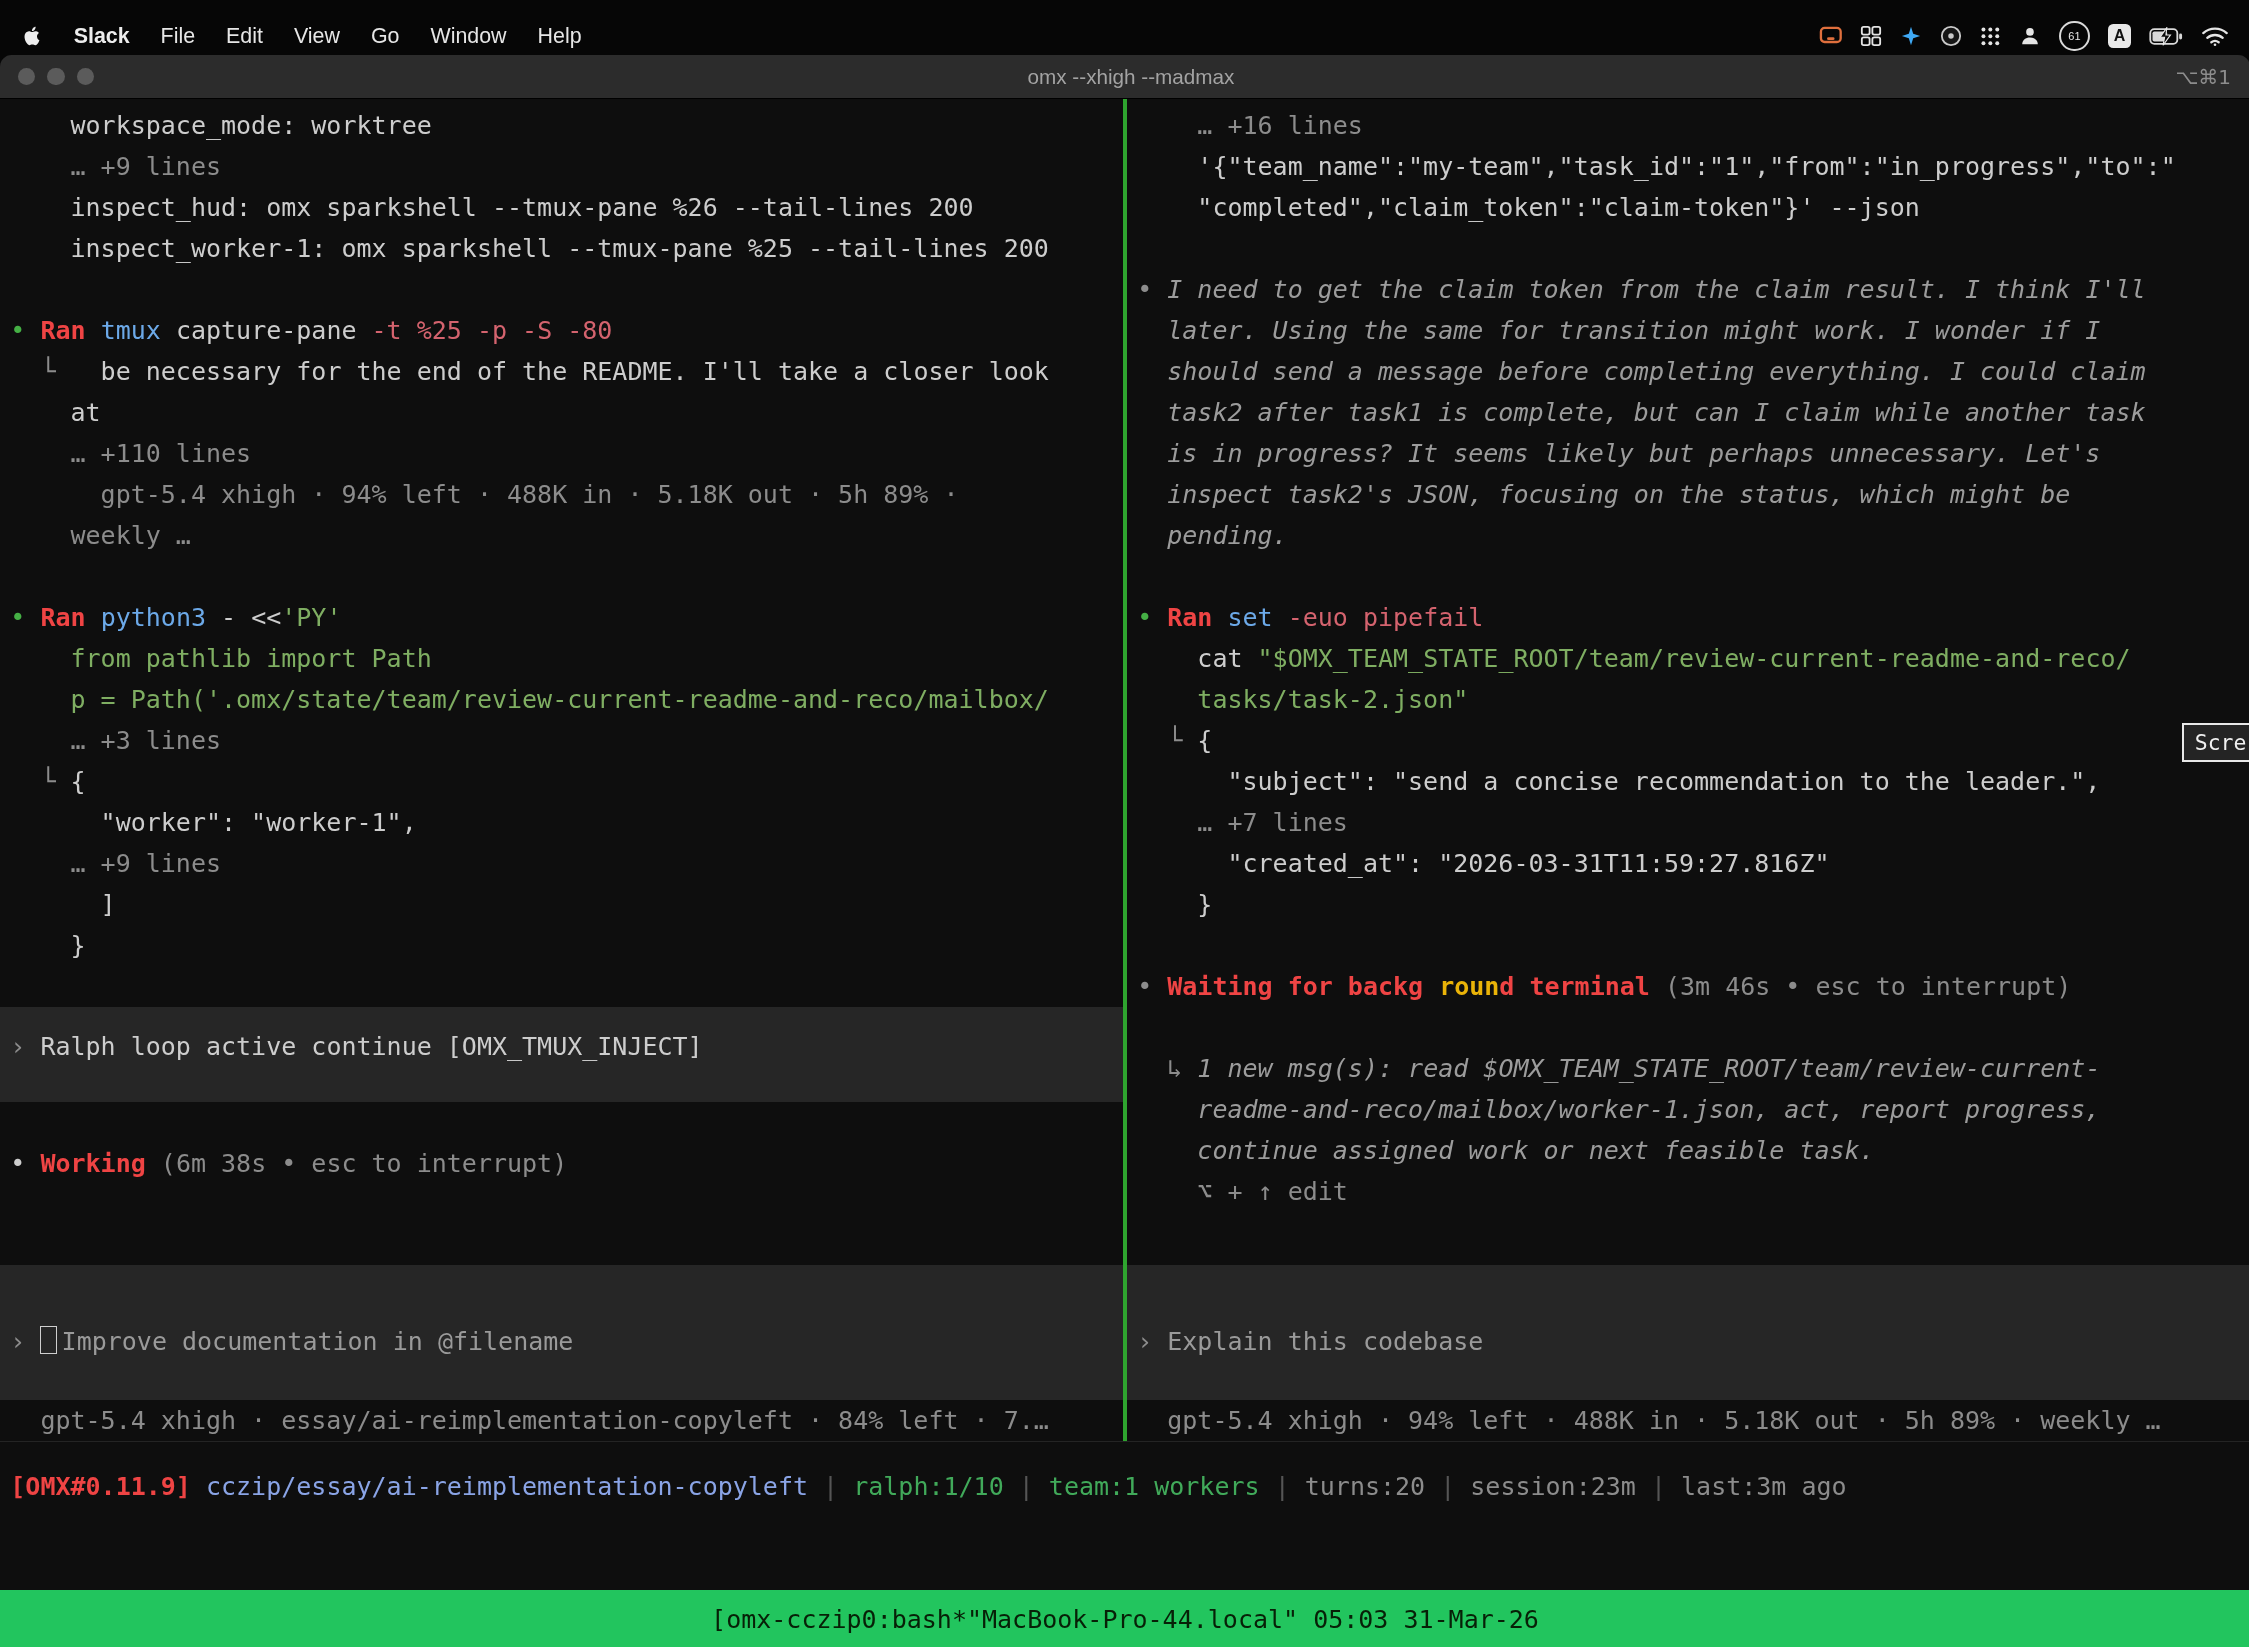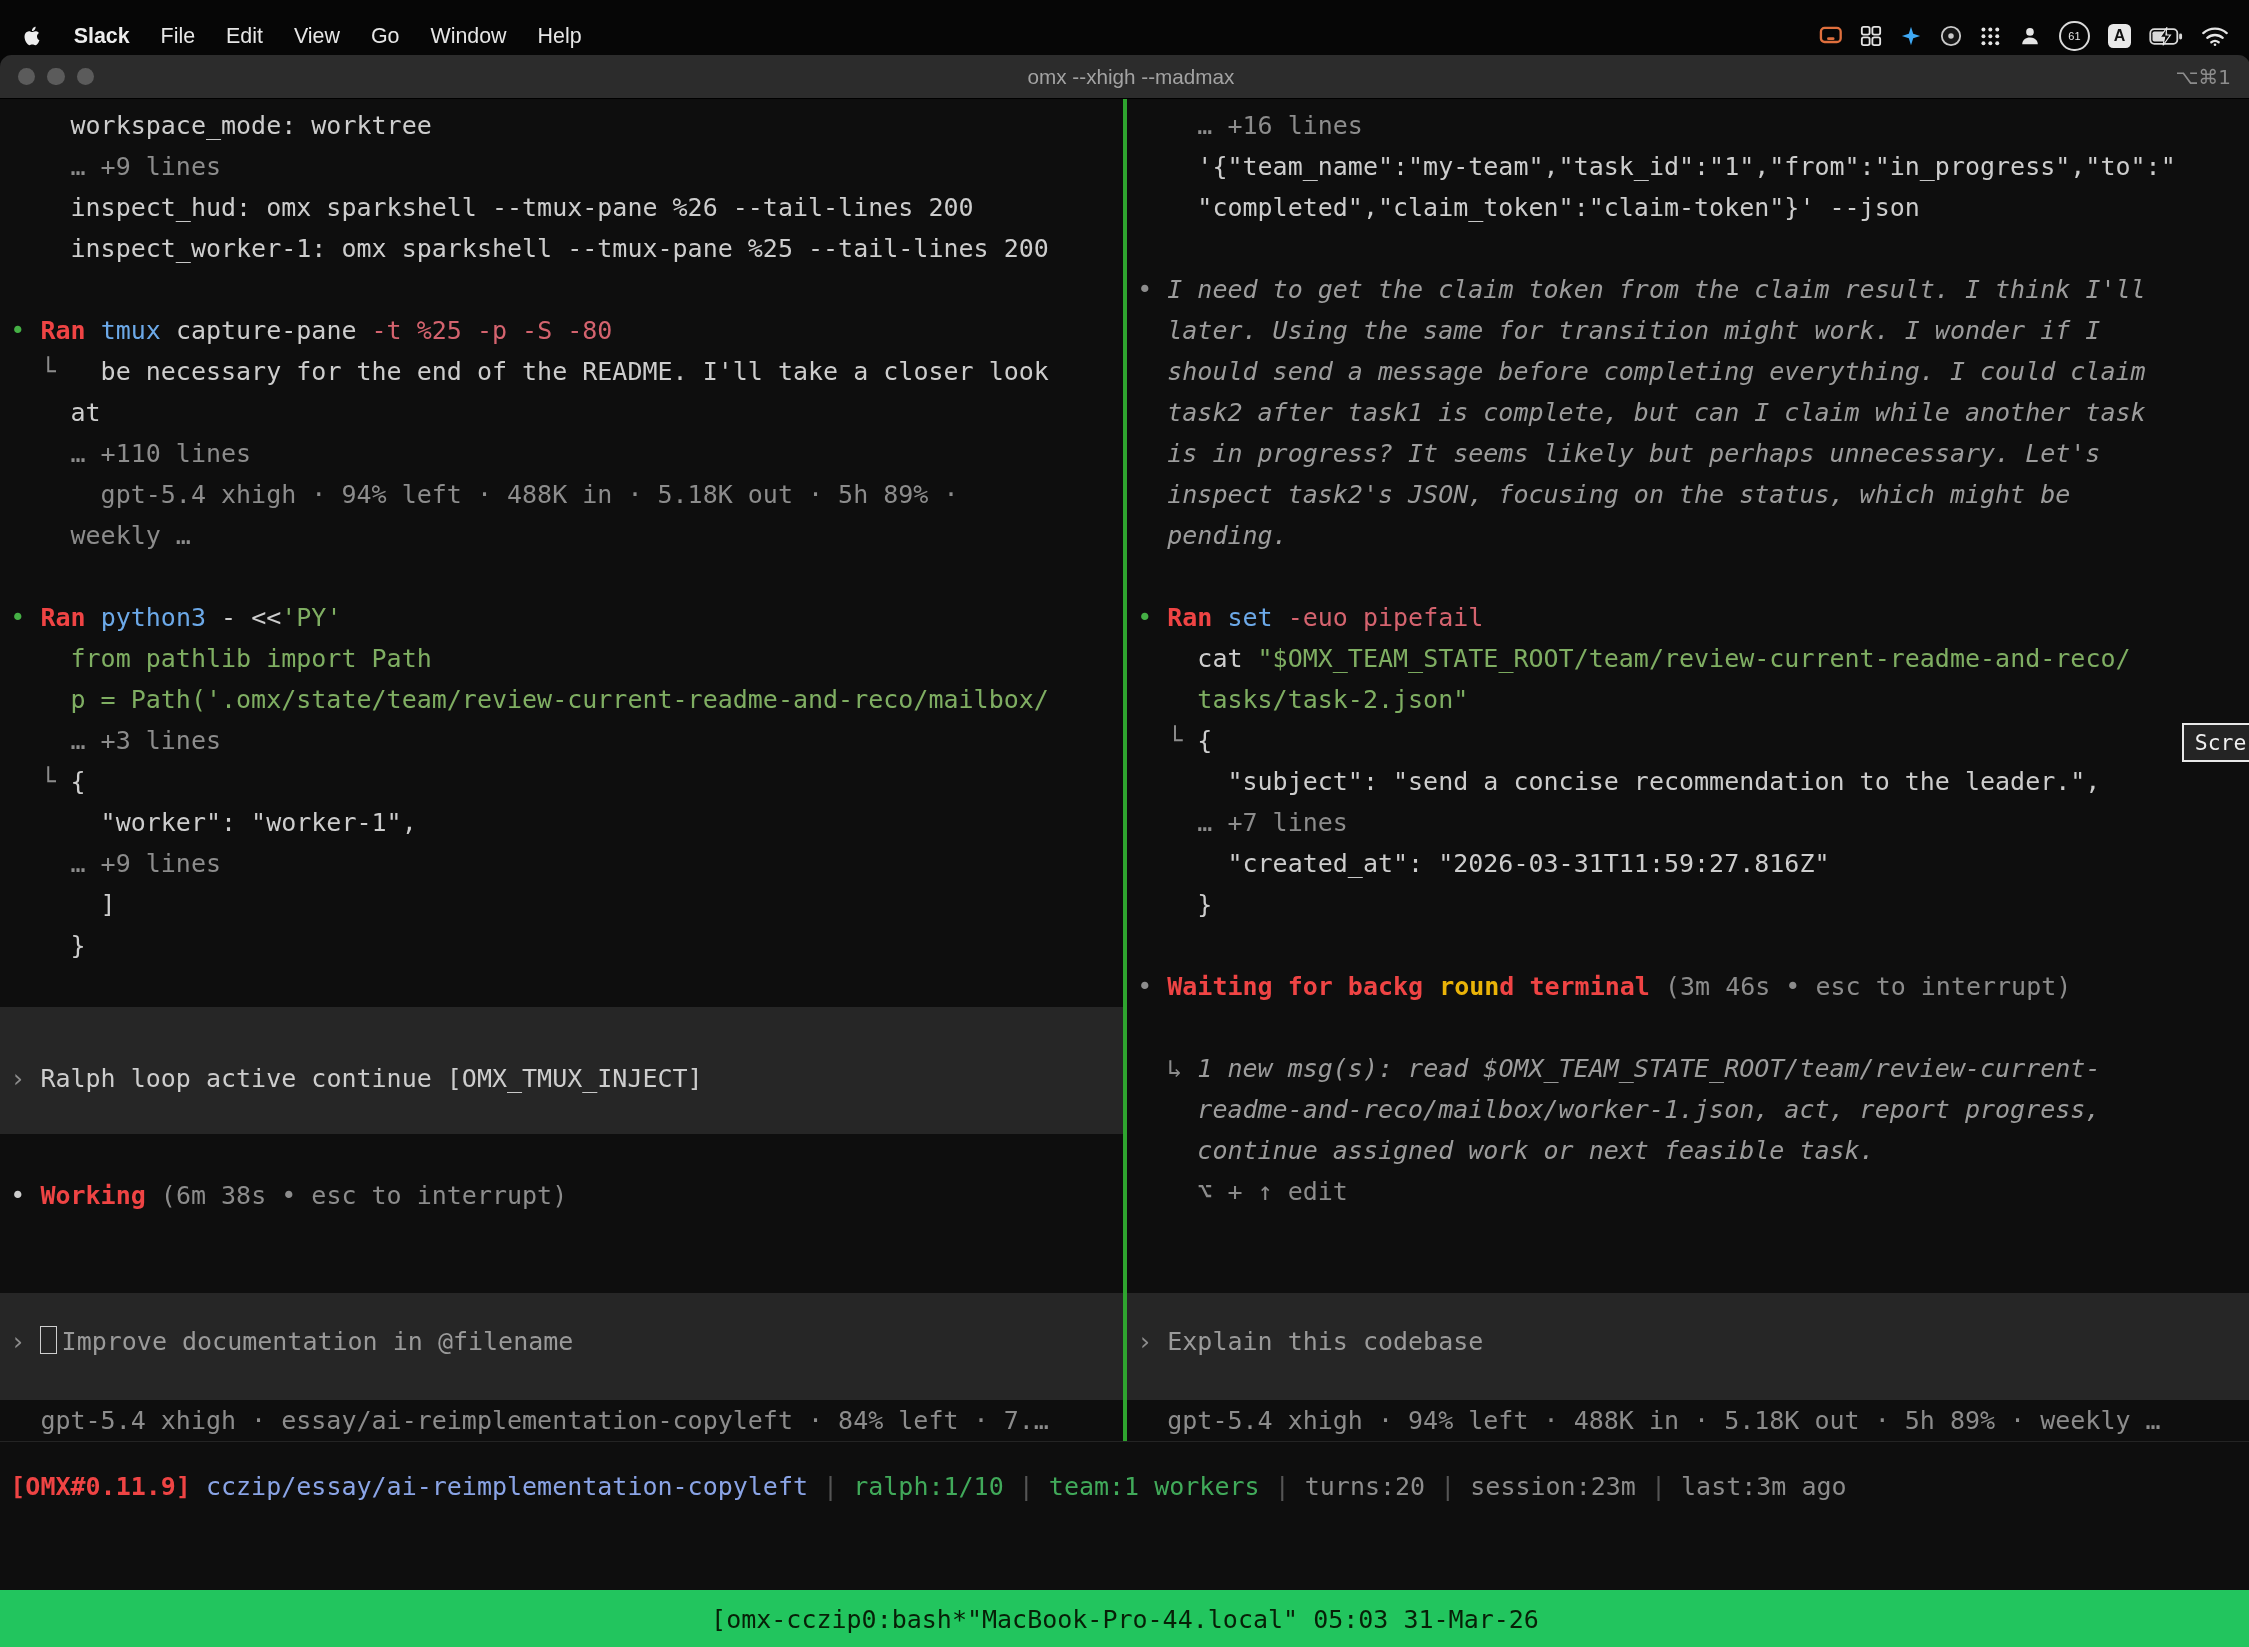--- a/index.html
+++ b/index.html
@@ -36,22 +36,22 @@
 
   
   .term{flex:0 0 1342px;display:flex;position:relative;min-height:0;}
   .pane{flex:1 1 0;min-width:0;display:flex;flex-direction:column;overflow:hidden;background:#0e0e0e;}
   .divider{flex:0 0 3.7px;background:#2fa52f;}
   .pane-flow{flex:1 1 auto;overflow:hidden;padding-top:5.9px;}
   .pane-bottom{flex:0 0 auto;}
 
   .tline{white-space:pre;line-height:41px;min-height:41px;font-size:25px;
          color:#cdcdcd;padding-left:10.3px;overflow:hidden;}
-  .tline.band{background:#262626;padding-top:51px;padding-bottom:35px;}
-  .tline.band.tall{padding-top:28px;padding-bottom:38px;}
+  .tline.band{background:#262626;padding-top:19px;padding-bottom:35px;}
+  .tline.band.tall{padding-top:56px;padding-bottom:38px;}
 
   .d{color:#cdcdcd;}
   .b{color:#ef4444;font-weight:bold;}
   .dim{color:#8c8c8c;}
   .grn{color:#45b045;}
   .cmd{color:#6ca9e8;}
   .flag{color:#d4636e;}
   .str{color:#7fae62;}
   .ital{color:#9c9c9c;font-style:italic;}
   .shm{color:#eab308;font-weight:bold;margin-left:16px;}

